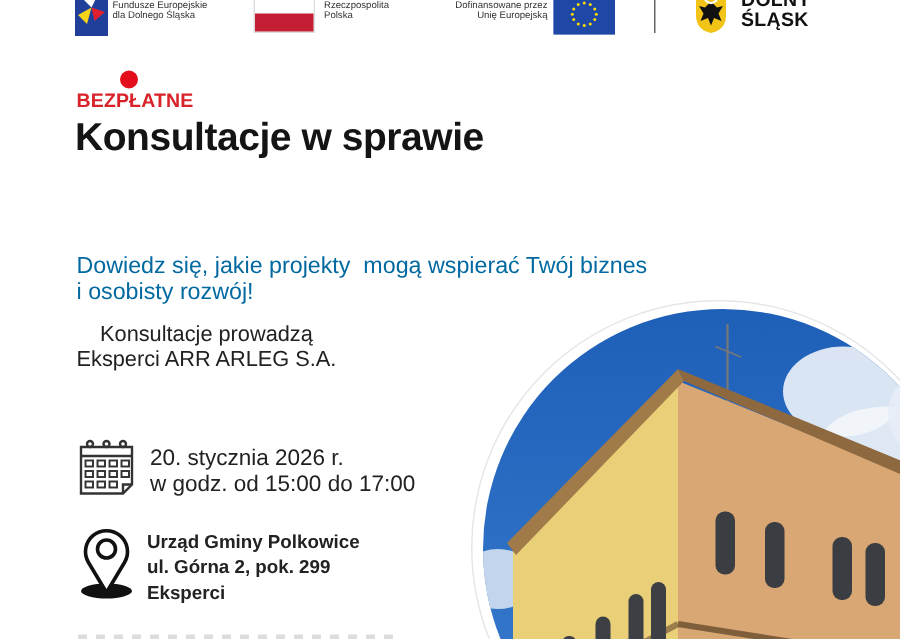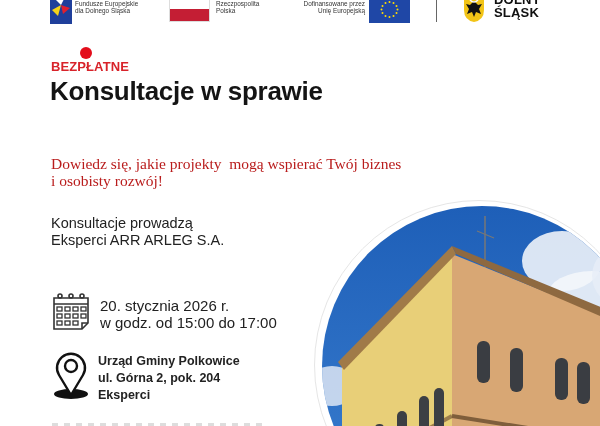--- a/index.html
+++ b/index.html
@@ -20,23 +20,23 @@
   .ds-crest { position: absolute; left: 463px; top: -4px; width: 22px; height: 26px; }
   .ds-text { position: absolute; left: 494px; top: -6px; font-size: 13px; line-height: 12.5px; font-weight: 900; color: #111; letter-spacing: 0.2px; }
 
   
   .badge { position: absolute; left: 51px; top: 47px; display: flex; align-items: center; flex-direction: column; }
   .badge .dot { width: 12px; height: 12px; border-radius: 50%; background: #e30d1b; margin-right: 7px; }
   .badge .label { font-size: 13px; font-weight: 700; color: #d8232a; letter-spacing: 0.1px; }
 
   .title { position: absolute; left: 50px; top: 76px; font-size: 26px; line-height: 31px; font-weight: 700; color: #141414; letter-spacing: -0.3px; }
 
-  .subtitle { position: absolute; left: 51px; top: 155px; width: 440px; font-size: 15.5px; line-height: 17px; color: #b91c1c; font-family: Liberation Serif, serif; }
-
-  .experts { position: absolute; left: 51px; top: 215px; font-size: 14.5px; line-height: 17px; color: #222; }
+  .subtitle { position: absolute; left: 51px; top: 169px; width: 440px; font-size: 15.5px; line-height: 17px; color: #0369a1; }
+
+  .experts { position: absolute; left: 51px; top: 215px; font-size: 14.5px; line-height: 17px; color: #222; text-align: center; }
 
   .date-block { position: absolute; left: 51px; top: 292px; display: flex; align-items: center; }
   .date-block svg { width: 40px; height: 40px; margin-right: 9px; margin-top: 0px; }
   .date-text { font-size: 15px; line-height: 17px; color: #222; margin-top: 3px; }
 
   .place-block { position: absolute; left: 52px; top: 350px; display: flex; align-items: flex-start; }
   .place-block svg { width: 38px; height: 52px; margin-right: 8px; }
   .place-text { font-size: 12.5px; line-height: 17px; font-weight: 700; color: #222; margin-top: 3px; }
 
   .faded-line { position: absolute; left: 52px; top: 423px; width: 210px; height: 3px;
@@ -154,21 +154,21 @@
 </div>
 
 <div class="place-block">
   <svg viewBox="0 0 38 52">
     <ellipse cx="19" cy="44" rx="17" ry="5" fill="#111"></ellipse>
     <path d="M19 45 L7 25 A14 14 0 1 1 31 25 Z" fill="#fff" stroke="#111" stroke-width="2.4" stroke-linejoin="round"></path>
     <circle cx="19" cy="16" r="6" fill="none" stroke="#111" stroke-width="2.4"></circle>
   </svg>
   <div class="place-text">
     <div>Urząd Gminy Polkowice</div>
-    <div>ul. Górna 2, pok. 204</div>
+    <div>ul. Górna 2, pok. 299</div>
     <div>Eksperci</div>
   </div>
 </div>
 
 <div class="faded-line"></div>
 
 <div class="photo-ring"></div>
 <div class="photo">
   <svg viewBox="0 0 320 320" preserveAspectRatio="none">
     <defs>

